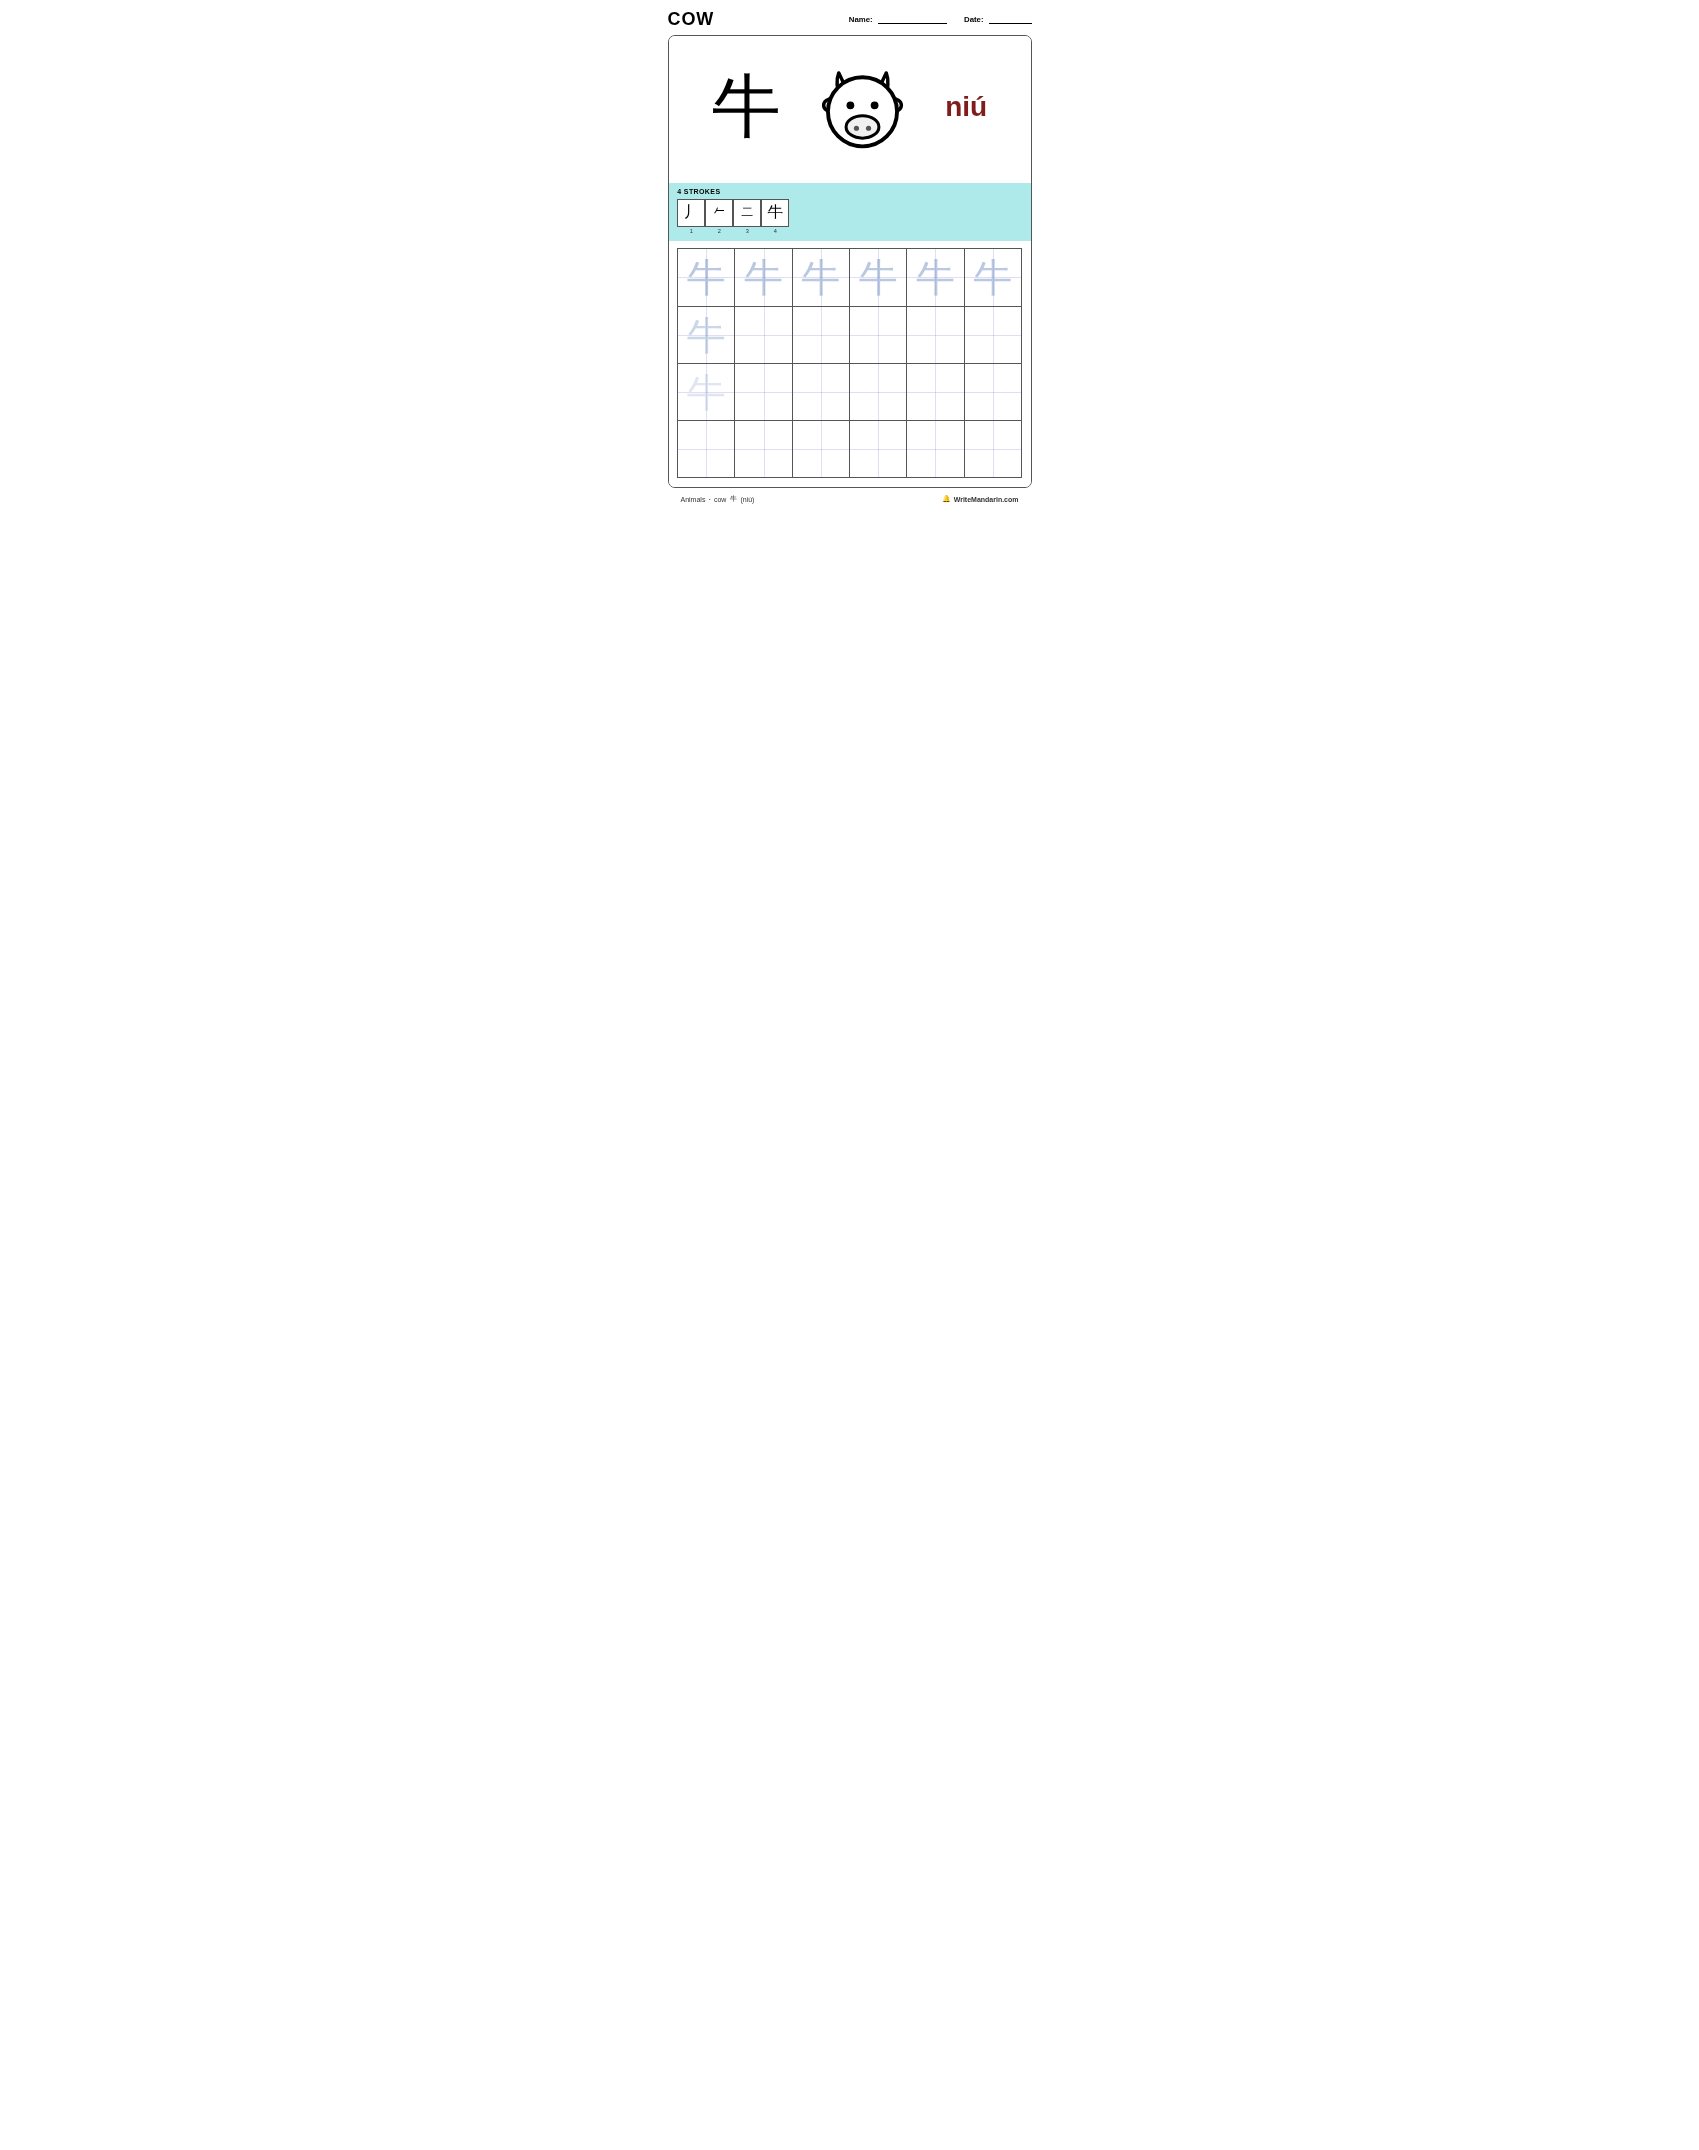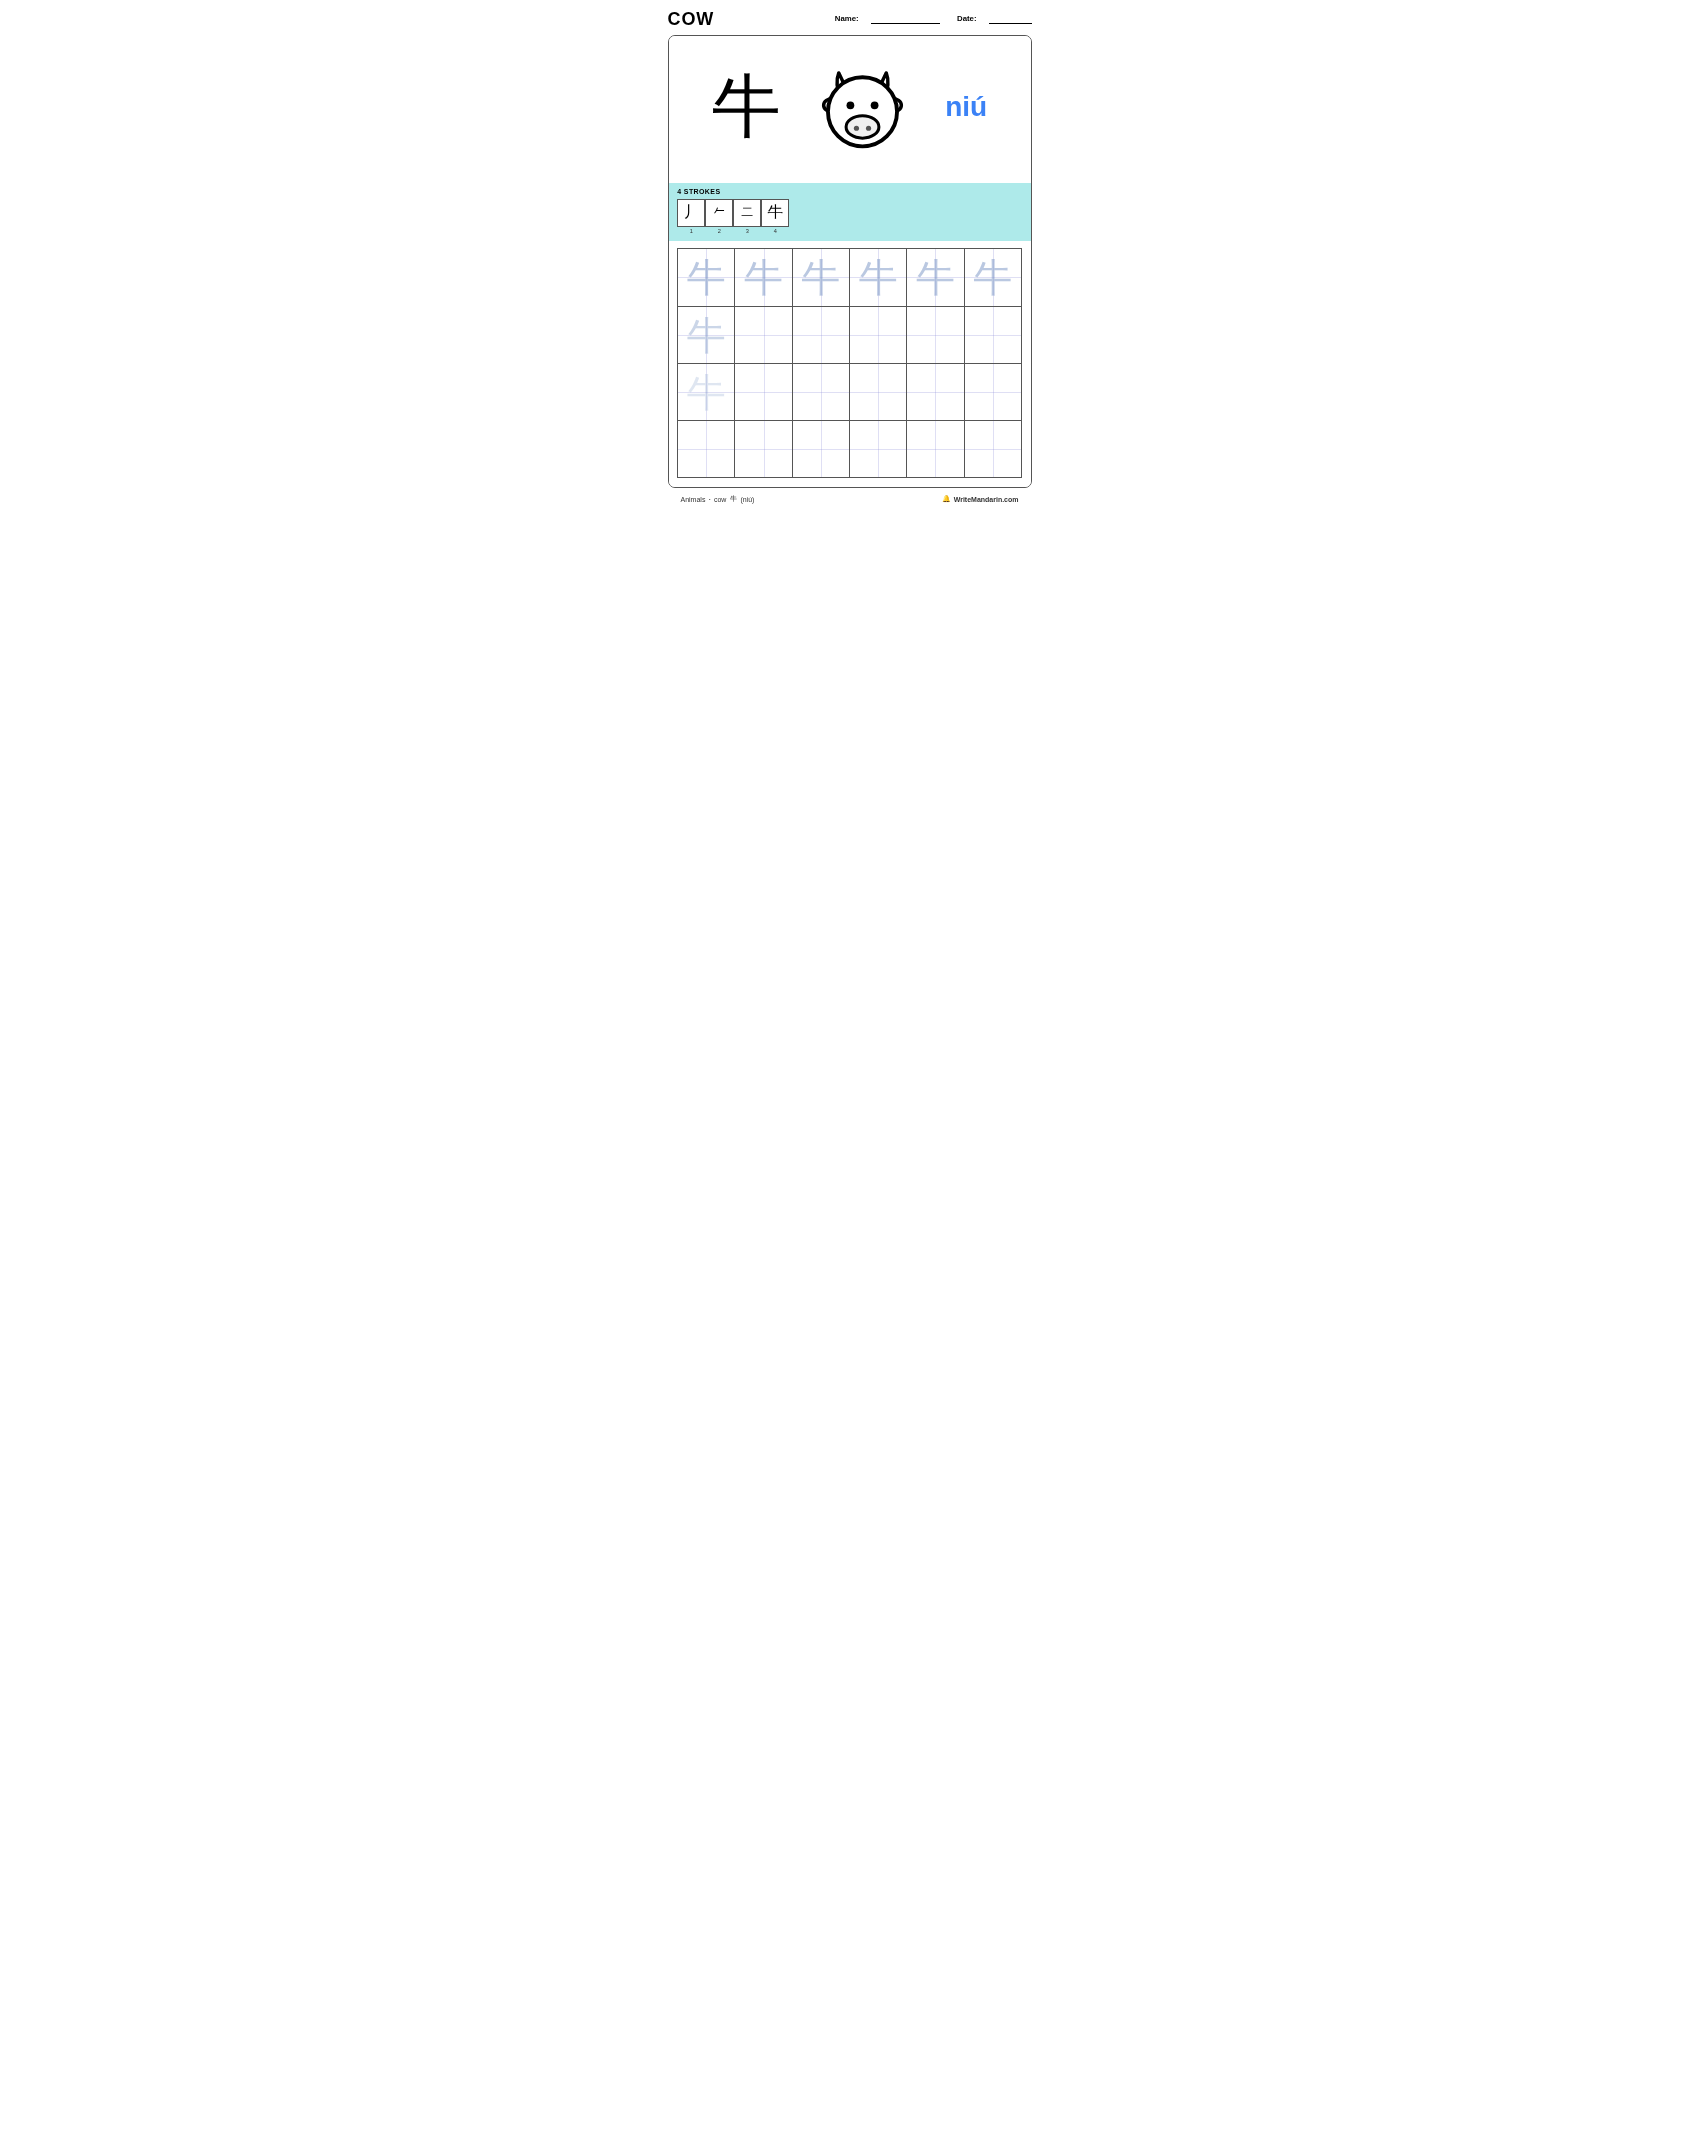--- a/index.html
+++ b/index.html
@@ -26,21 +26,22 @@
     }
     .name-date-area {
       display: flex;
       gap: 17.3px;
       align-items: center;
       font-size: 7.8px;
       font-weight: bold;
     }
     .name-date-area .field {
       display: flex;
-      gap: 12px;
+      align-items: center;
+      gap: 5px;
     }
     .name-date-area .field label {
       font-weight: bold;
     }
     .name-date-area .field .underline {
       border-bottom: 0.9px solid #000;
       width: 69px;
       height: 9.5px;
       display: inline-block;
     }
@@ -79,21 +80,21 @@
     
     .cow-illustration {
       width: 95px;
       height: 95px;
     }
 
     
     .pinyin-text {
       font-size: 28px;
       font-weight: 900;
-      color: #3b82f6;
+      color: #7f1d1d;
     }
 
     
     .strokes-section {
       background: #aeeaea;
       padding: 5.2px 8.7px 7px 8.7px;
     }
     .strokes-label {
       font-size: 7px;
       font-weight: 900;

